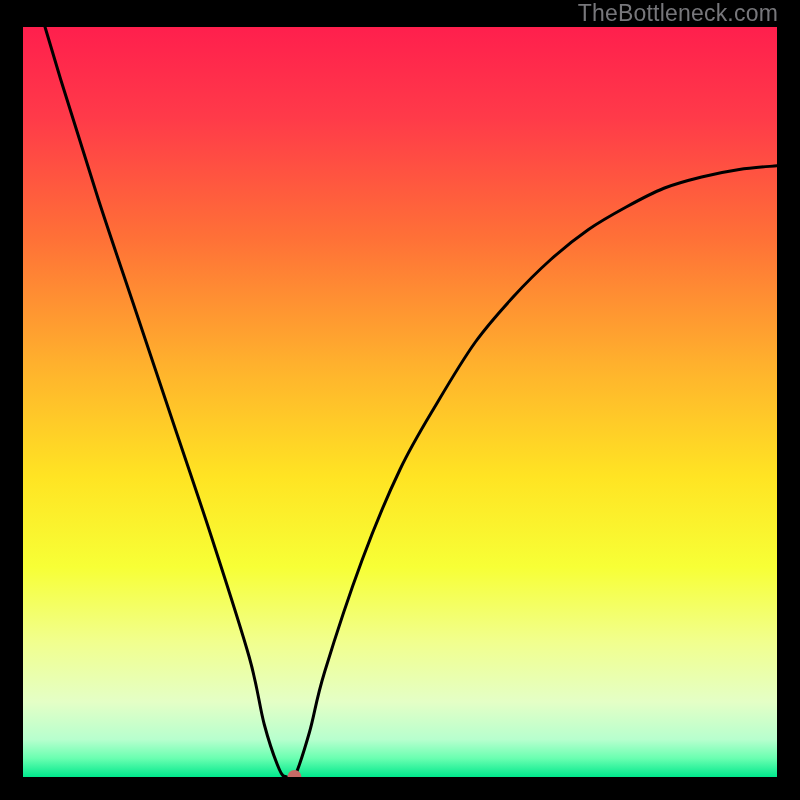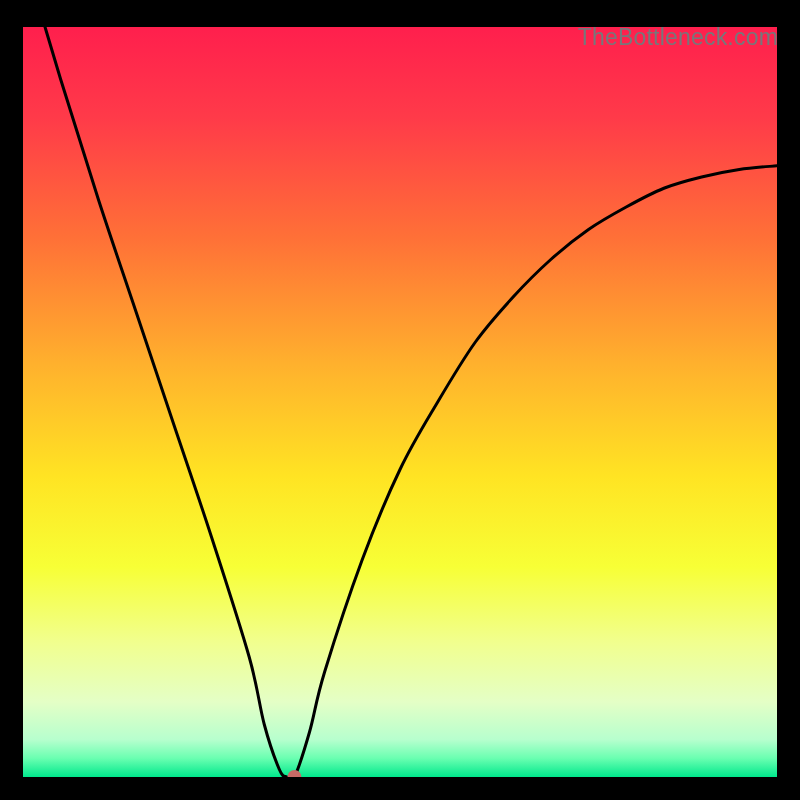--- a/index.html
+++ b/index.html
@@ -42,21 +42,20 @@
   }
   .watermark {
     position: absolute;
     top: 0px;
     right: 22px;
     font-family: Arial, Helvetica, sans-serif;
     font-size: 23px;
     color: #77777b;
     font-weight: 500;
     letter-spacing: 0.2px;
-    margin-top: 24px;
   }
 </style>
 </head>
 <body>
 
 <div class="frame">
   <div class="plot-wrap">
     <svg class="gradient" viewBox="0 0 754 750" preserveAspectRatio="none">
       <defs>
         <linearGradient id="bg-grad" x1="0" y1="0" x2="0" y2="1">

